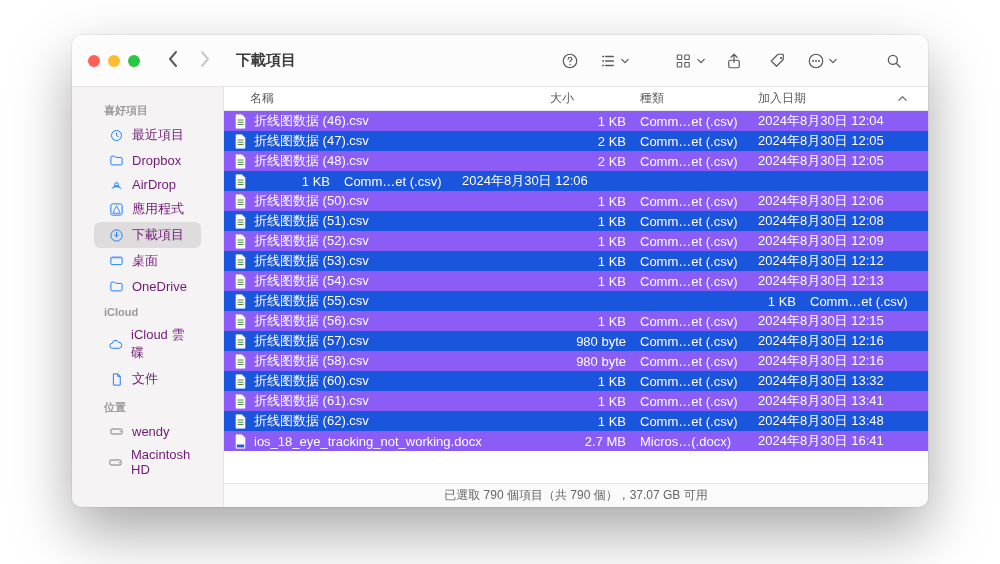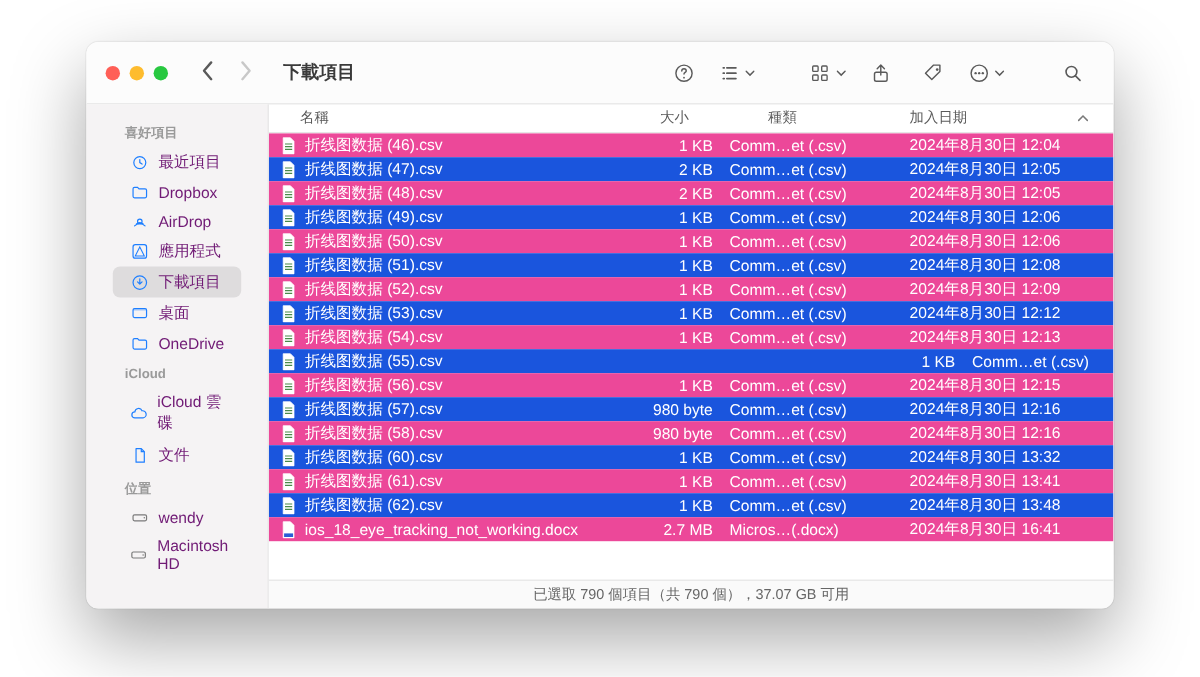--- a/index.html
+++ b/index.html
@@ -136,36 +136,36 @@
   .col-date .sort-ind svg { width:9px; height:9px; }
   .rows {
     flex: 1;
     overflow: hidden;
     background: #fff;
   }
   .row {
     display: flex;
     align-items: center;
     height: 20px;
-    background: #ec4899;
+    background: #8b5cf6;
     color: #fff;
     font-size: 13px;
     padding-left: 8px;
   }
   .row:nth-child(even) { background: #1a55dd; }
   .file-icon {
     width: 16px; height: 16px;
     margin-right: 6px;
     display:flex; align-items:center; justify-content:center;
   }
   .file-icon svg { width:13px; height:15px; }
   .cell-name { flex:1; white-space:nowrap; overflow:hidden; text-overflow:ellipsis; }
   .cell-size { width:90px; text-align:right; padding-right:14px; white-space:nowrap;}
   .cell-kind { width:118px; white-space:nowrap; overflow:hidden; }
-  .cell-date { width:170px; white-space:nowrap; padding-right:0;margin-left:32px;}
+  .cell-date { width:170px; white-space:nowrap; padding-right:0;}
   .statusbar {
     height: 24px;
     border-top: 1px solid #e5e5e5;
     display:flex; align-items:center; justify-content:center;
     font-size:12px; color:#666;
     background:#fafafa;
   }
 </style>
 </head>
 <body>
@@ -402,21 +402,20 @@
             <span class="cell-kind">Comm…et (.csv)</span>
             <span class="cell-date">2024年8月30日 12:05</span>
           </div>
           <div class="row">
             <span class="file-icon">
               <svg viewBox="0 0 16 20">
                 <path d="M2 1h8l4 4v14H2z" fill="#fff" stroke="#fff" stroke-width="0.8"></path>
                 <path d="M4 8h8M4 11h8M4 14h8" stroke="#4a8a4a" stroke-width="1.3"></path>
               </svg>
             </span>
-            <span class="cell-name">折线图数据 (49).csv</span>
             <span class="cell-size">1 KB</span>
             <span class="cell-kind">Comm…et (.csv)</span>
             <span class="cell-date">2024年8月30日 12:06</span>
           </div>
           <div class="row">
             <span class="file-icon">
               <svg viewBox="0 0 16 20">
                 <path d="M2 1h8l4 4v14H2z" fill="#fff" stroke="#fff" stroke-width="0.8"></path>
                 <path d="M4 8h8M4 11h8M4 14h8" stroke="#4a8a4a" stroke-width="1.3"></path>
               </svg>

